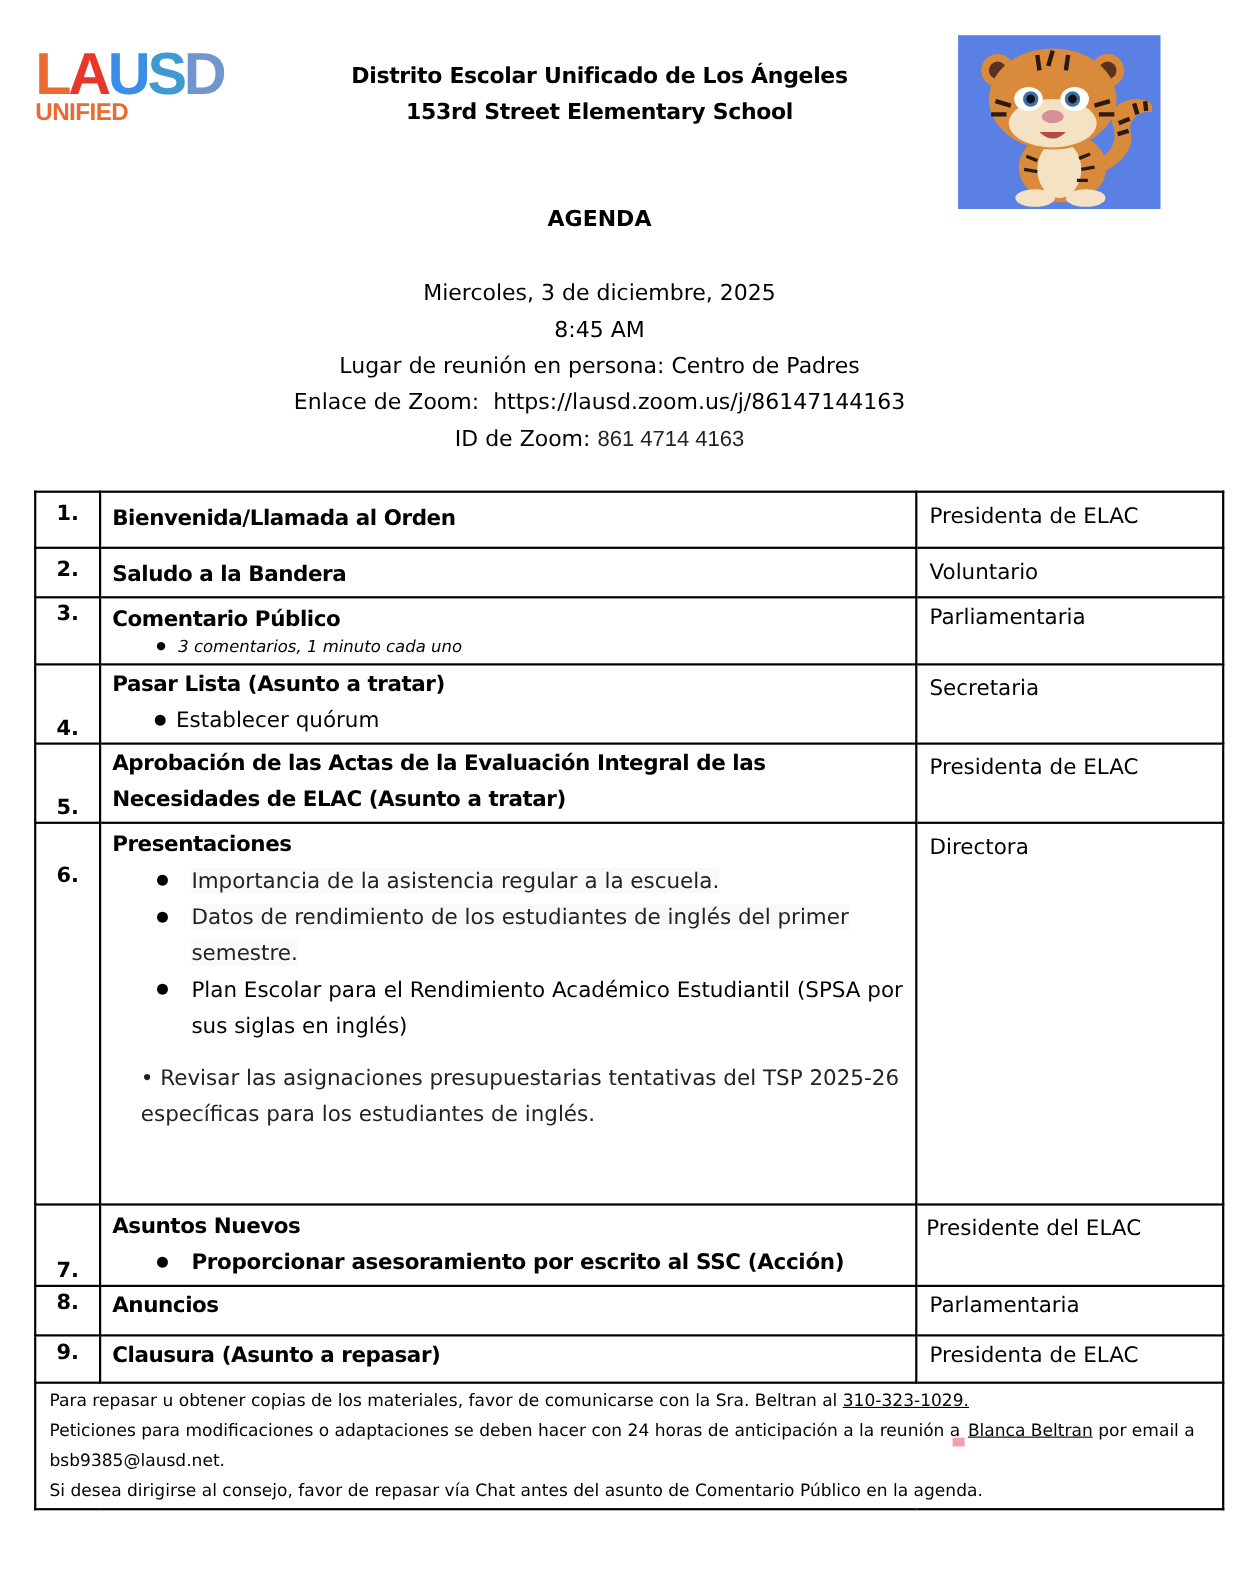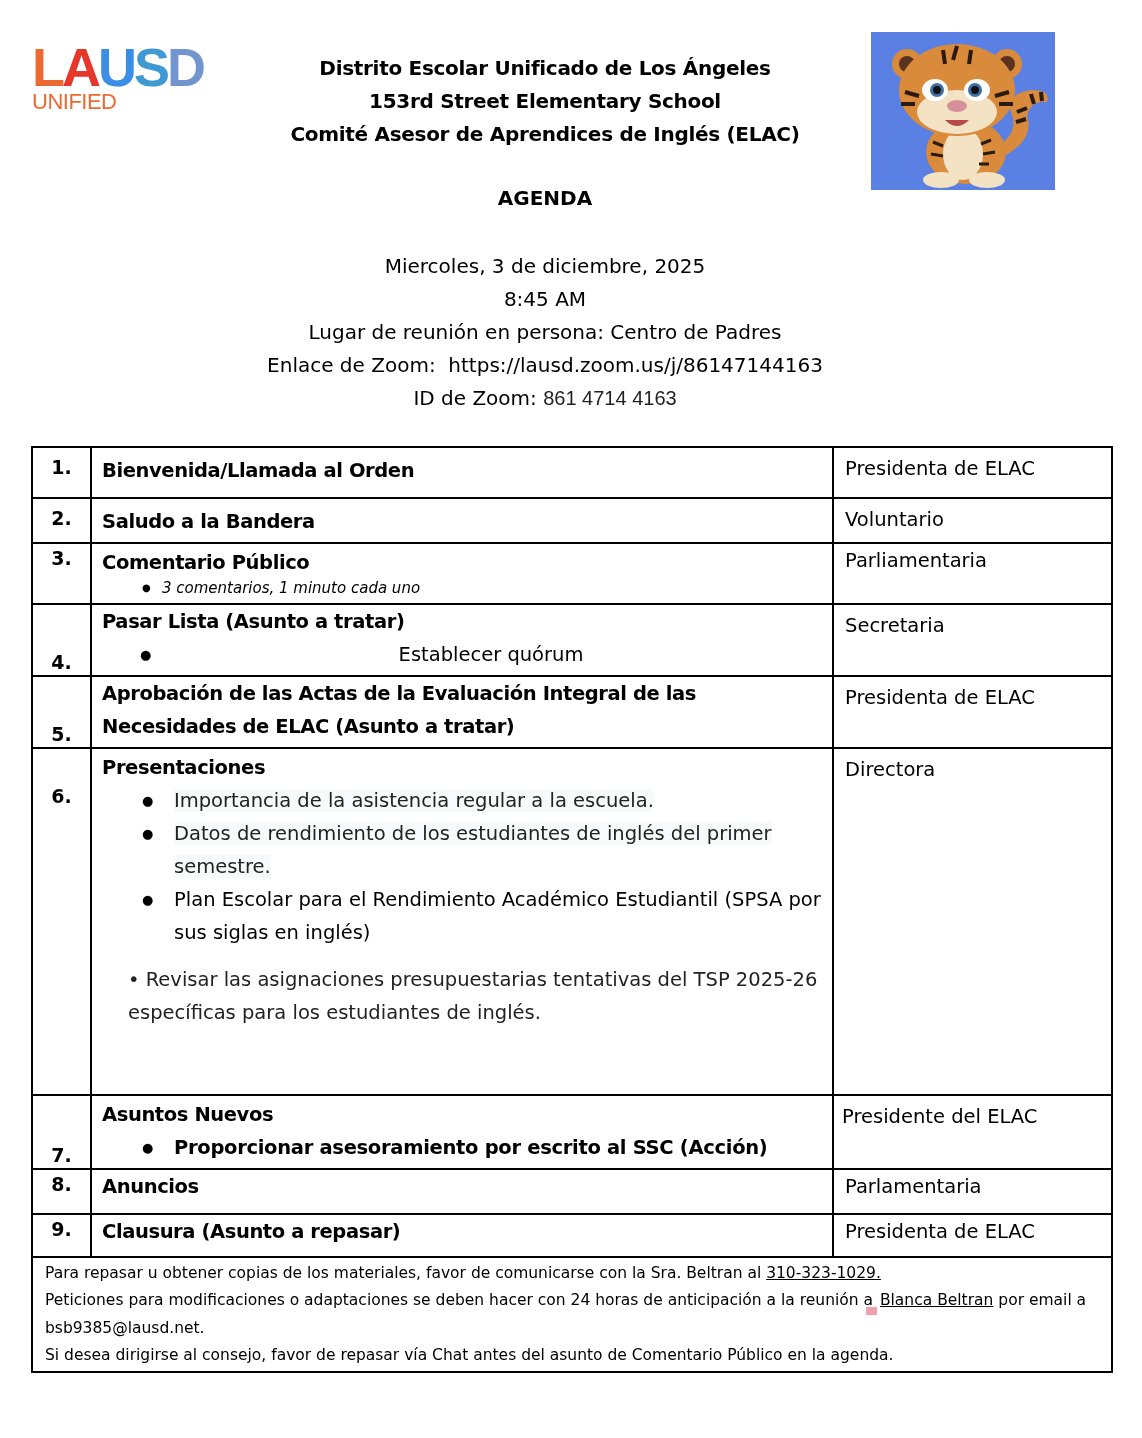--- a/index.html
+++ b/index.html
@@ -4,21 +4,21 @@
   <style>
     html, body { margin: 0; padding: 0; background: #ffffff; }
     body {
       width: 1142px; height: 1438px; position: relative; overflow: hidden;
       font-family: "DejaVu Sans", sans-serif; color: #000;
     }
     
     .logo { position: absolute; left: 32px; top: 40px; width: 250px; height: 75px; }
     .logo-main { position: absolute; left: 0; top: 0; font-family: "Liberation Sans", sans-serif; font-weight: 900; font-size: 54px; line-height: 54px; letter-spacing: -3px; }
     .logo-main span { display: inline-block; }
-    .logo-sub { position: absolute; left: 0; top: 51px; font-family: "Liberation Sans", sans-serif; font-weight: 400; font-size: 22px; line-height: 22px; letter-spacing: -0.5px; }
+    .logo-sub { position: absolute; left: 0; top: 51px; font-family: "Liberation Sans", sans-serif; font-weight: 700; font-size: 22px; line-height: 22px; letter-spacing: -0.5px; }
     
     .mascot { position: absolute; left: 871px; top: 32px; width: 184px; height: 158px; background: #5a80e4; overflow: hidden; }
     
     .header { position: absolute; left: 200px; top: 52px; width: 690px; text-align: center; }
     .header .h-line { font-weight: bold; font-size: 20px; line-height: 33px; letter-spacing: -0.3px; }
     .agenda-title { position: absolute; left: 400px; top: 186px; width: 290px; text-align: center; font-weight: bold; font-size: 20px; }
     .meta { position: absolute; left: 150px; top: 250px; width: 790px; text-align: center; font-size: 20px; line-height: 33px; }
     .meta .zid { font-family: "Liberation Sans", sans-serif; color: #222; font-size: 20px; }
     
     .agenda-table { position: absolute; left: 31px; top: 446px; width: 1082px; border-collapse: collapse; table-layout: fixed; }
@@ -28,21 +28,21 @@
     .num-bottom { vertical-align: bottom !important; }
     .num-bottom .num-inner { padding-top: 0; padding-bottom: 2px; }
     .item { width: 738px; padding: 6px 10px 4px 10px !important; }
     .item-title { font-weight: bold; font-size: 19.5px; line-height: 33px; letter-spacing: -0.4px; }
     .resp { padding: 4px 11px 0 11px !important; font-size: 19.5px; line-height: 33px; }
     .bullets { margin: 0; padding: 0 0 0 40px; list-style: none; }
     .bullets li { position: relative; font-size: 19.5px; line-height: 33px; padding-left: 32px; }
     .bullets li::before { content: "●"; position: absolute; left: 0; top: 0; font-size: 13px; }
     .bullets.small li { font-size: 15px; line-height: 18px; font-style: italic; padding-left: 20px; }
     .bullets.small li::before { font-size: 10px; }
-    .bullets.tight li { padding-left: 20px; text-align: center; }
+    .bullets.tight li { padding-left: 20px; }
     .hl { background: #f8f9fa; color: #222; }
     .extra { font-size: 19.5px; line-height: 33px; padding-left: 26px; margin-top: 14px; color: #222; }
     .bold-item li { font-weight: bold; letter-spacing: -0.3px; }
     .published { font-weight: bold; font-size: 19.5px; padding: 4px 12px 10px 12px !important; height: 33px; }
     .footer-note { font-size: 15.5px; line-height: 27px; padding: 2px 12px 2px 12px !important; }
     .u { text-decoration: underline; }
     .pink-mark { display: inline-block; width: 11px; height: 8px; background: #f0a0ad; vertical-align: -10px; margin-left: -12px; margin-right: 3px; }
   </style>
 </head>
 <body>
@@ -50,21 +50,20 @@
 <div class="logo">
   <div class="logo-main">
     <span style="color:#ec6a32">L</span><span style="color:#e7362a">A</span><span style="color:#3a8ee8">U</span><span style="color:#3f9ad4">S</span><span style="color:#7295d0">D</span>
   </div>
   <div class="logo-sub" style="color:#ec6a32">UNIFIED</div>
 </div>
 
 <div class="header">
   <div class="h-line">Distrito Escolar Unificado de Los Ángeles</div>
   <div class="h-line">153rd Street Elementary School</div>
-  <div class="h-line">Comité Asesor de Aprendices de Inglés (ELAC)</div>
 </div>
 
 <div class="mascot">
   <svg width="184" height="158" viewBox="0 0 184 158">
 
     <path d="M118 118 Q150 105 140 80 Q135 62 160 58 Q180 58 176 70 Q160 68 156 84 Q165 110 125 128 Z" fill="#d98a3a"></path>
     <path d="M145 90 l10 -3 M146 80 l10 -4 M160 62 l3 10 M170 60 l1 9" stroke="#2a1a10" stroke-width="4"></path>
 
     <ellipse cx="95" cy="120" rx="40" ry="32" fill="#d98a3a"></ellipse>
     <ellipse cx="92" cy="122" rx="20" ry="26" fill="#f3e2c4"></ellipse>

